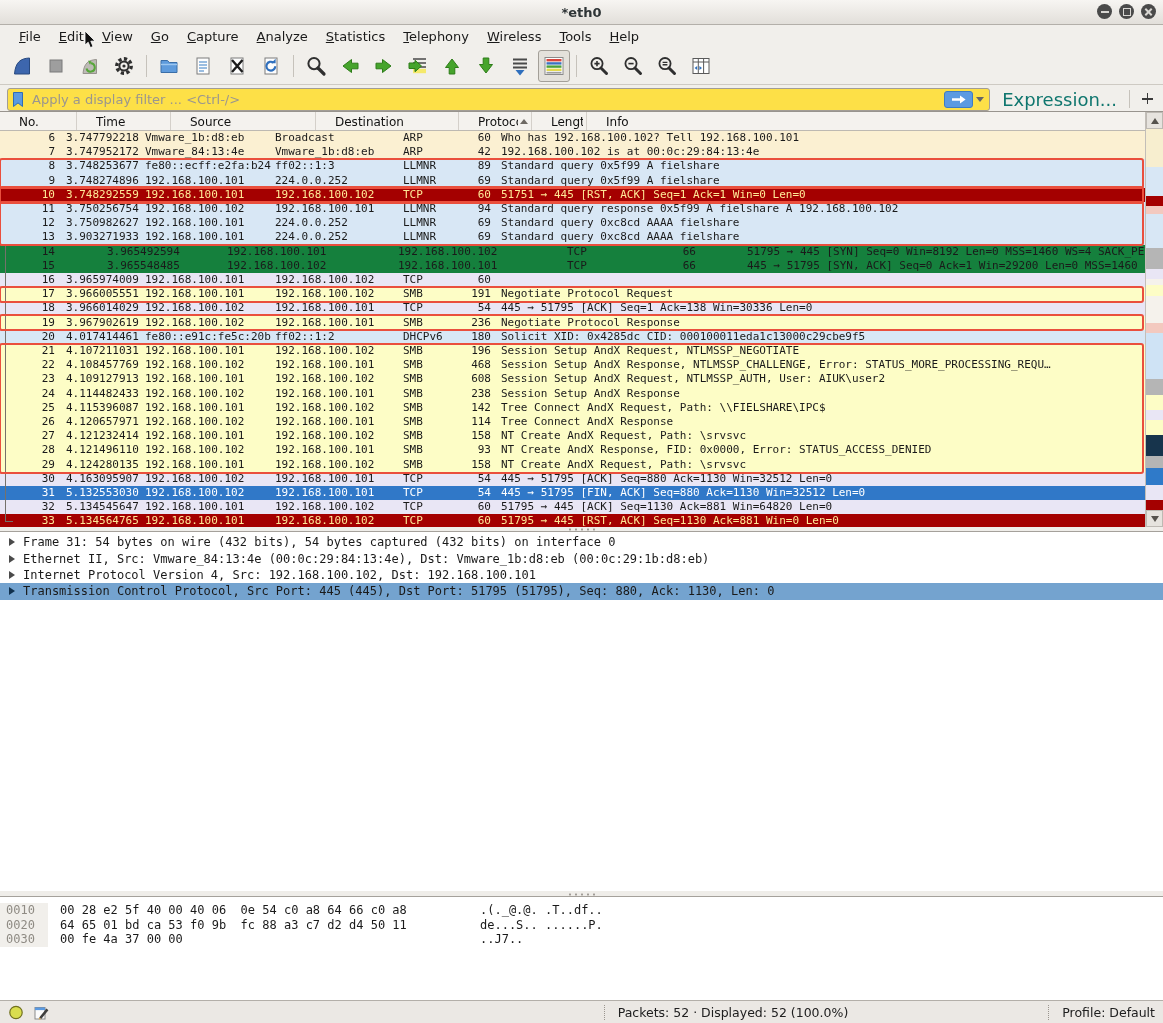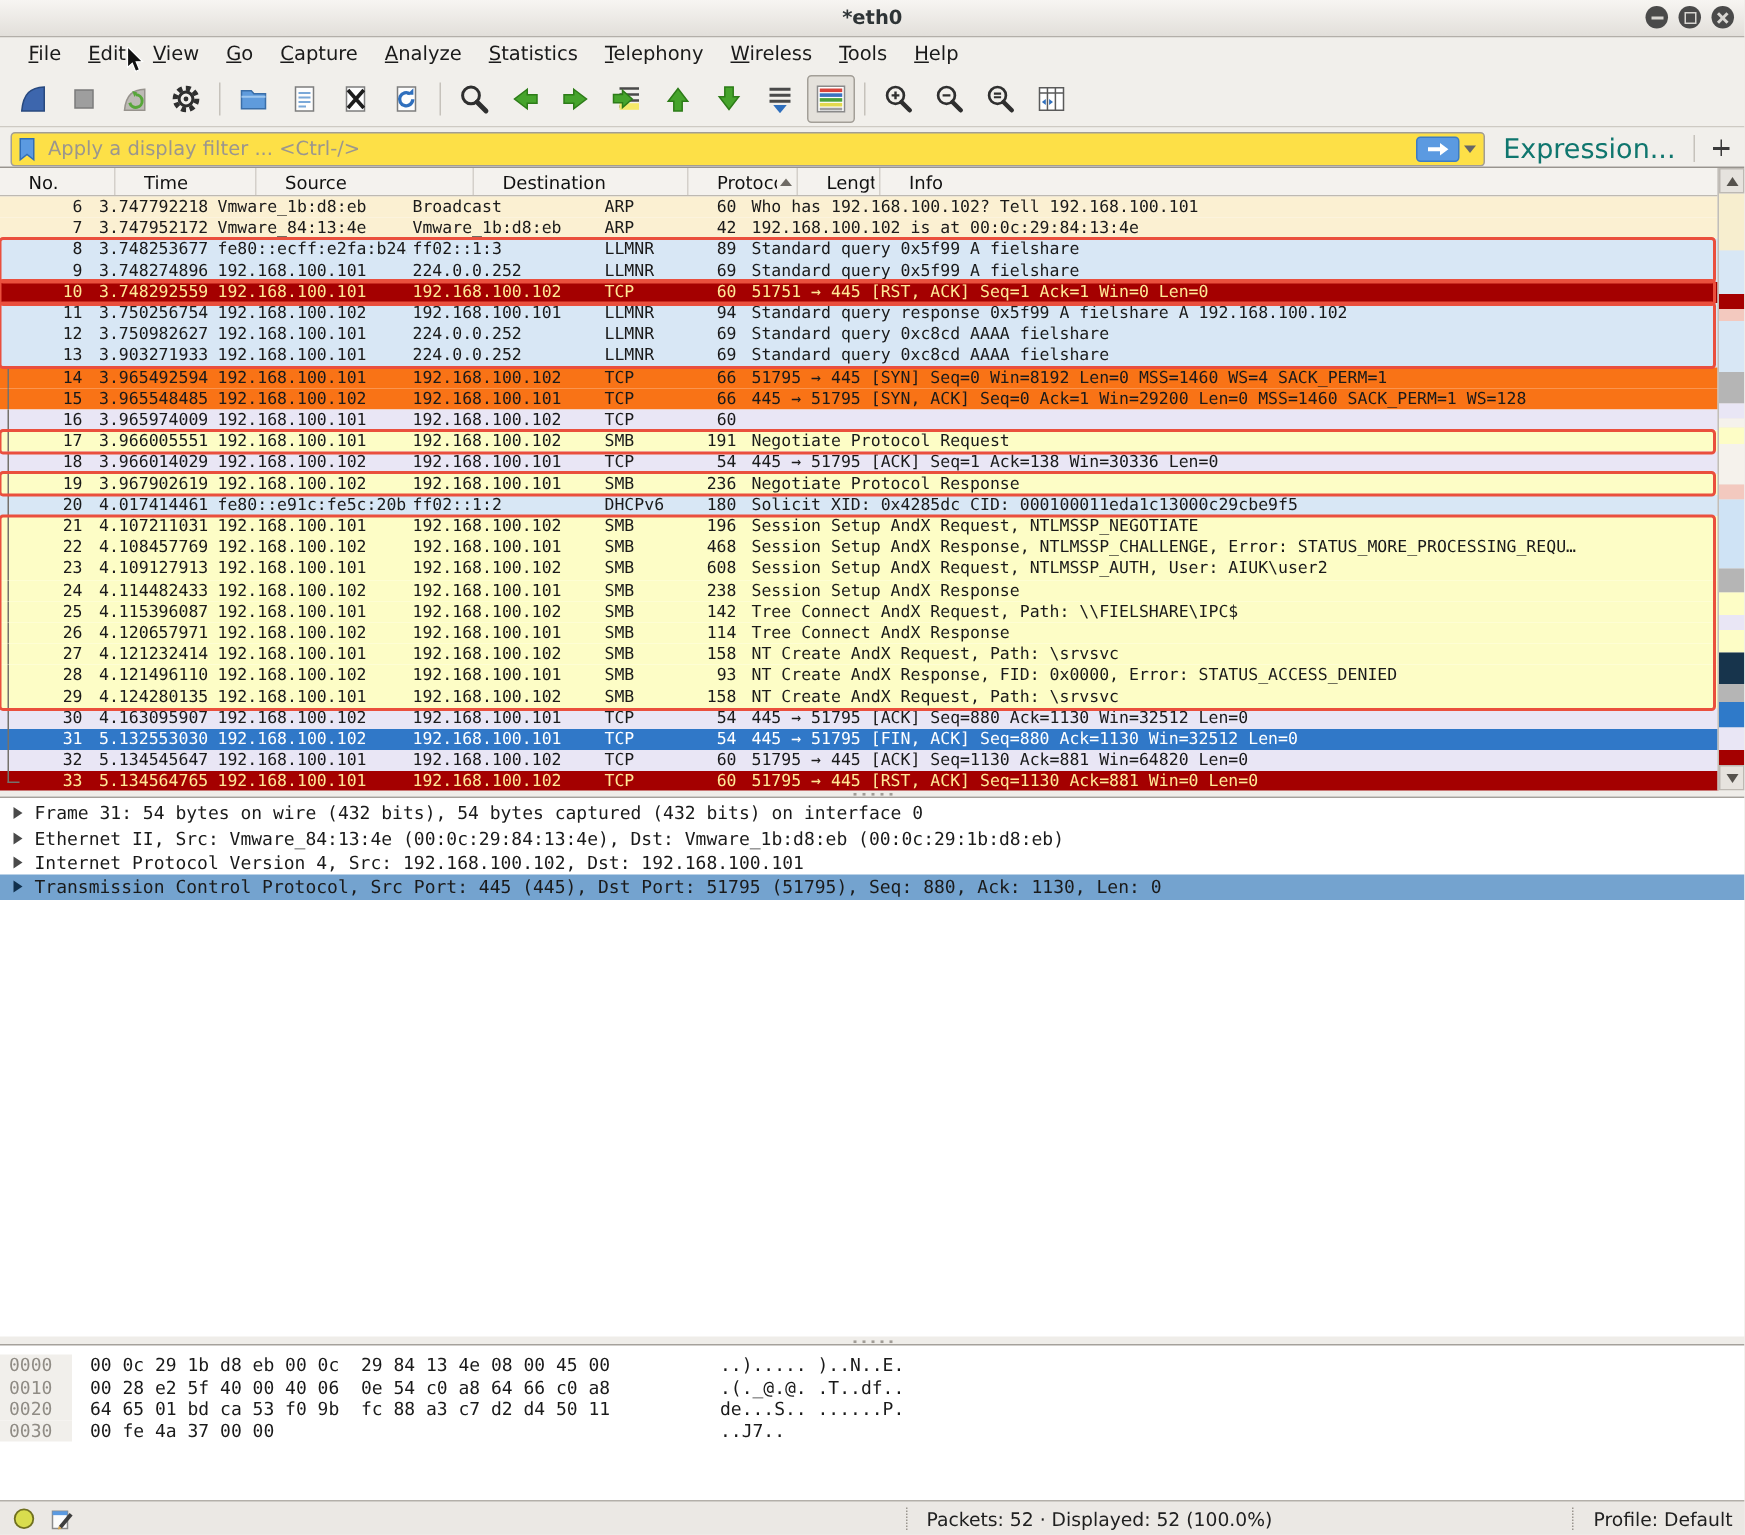--- a/index.html
+++ b/index.html
@@ -43,21 +43,21 @@
   .plist{border-top:1px solid #98948e;}
   .plist-header{display:flex;height:18px;background:#f4f2ee;border-bottom:1px solid #bdb9b2;font-size:12px;color:#111;width:1146px;}
   .ph-cell{border-right:1px solid #d4d0ca;padding:1px 3px 0 4px;overflow:hidden;white-space:nowrap;display:flex;align-items:center;box-sizing:border-box;flex-shrink:0;margin-left:15px;}
   .sort-arrow{width:0;height:0;border-left:4px solid transparent;border-right:4px solid transparent;border-bottom:5px solid #6e6a64;margin-left:2px;flex-shrink:0;}
   .rows{position:relative;width:1146px;font-family:"DejaVu Sans Mono","Liberation Mono",monospace;font-size:11px;}
   .prow{display:flex;height:14.214px;line-height:14.3px;white-space:nowrap;position:relative;}
   .pc{overflow:hidden;padding:0 3px 0 4px;box-sizing:border-box;flex-shrink:0;}
   .pc-no{width:62px;text-align:right;padding-right:7px;}
   .pc-time{width:79px;} .pc-src{width:130px;} .pc-dst{width:128px;} .pc-proto{width:58px;}
   .pc-len{width:40px;text-align:right;padding-right:6px;} .pc-info{flex:1;}
-  .c-cream{background:#fbf0d2;} .c-blue{background:#d8e7f5;} .c-gray{background:#f97316;}
+  .c-cream{background:#fbf0d2;} .c-blue{background:#d8e7f5;} .c-gray{background:#15803d;gap:41px;}
   .c-lav{background:#e9e6f5;} .c-yellow{background:#fdfdc6;}
   .c-red{background:#a40000;color:#ffe997;} .c-sel{background:#3078c8;color:#ffffff;}
   .mark-line::before{content:"";position:absolute;left:5px;top:0;bottom:0;width:1px;background:#75716b;}
   .mark-end::before{content:"";position:absolute;left:5px;top:0;width:7px;height:7px;border-left:1px solid #75716b;border-bottom:1px solid #75716b;}
   .hl-box{position:absolute;left:-1px;width:1145px;border:2px solid #ea4f3d;border-radius:3px;box-sizing:border-box;pointer-events:none;z-index:5;}
   
   .vscroll{position:absolute;top:112px;right:0;width:17px;height:415px;background:#eae7e3;border-left:1px solid #c2beb8;display:flex;flex-direction:column;}
   .scroll-arrow{height:15px;background:#e6e3de;border:1px solid #bdb9b3;display:flex;align-items:center;justify-content:center;flex-shrink:0;}
   .tri-up{width:0;height:0;border-left:4px solid transparent;border-right:4px solid transparent;border-bottom:6px solid #55524d;}
   .tri-down{width:0;height:0;border-left:4px solid transparent;border-right:4px solid transparent;border-top:6px solid #55524d;}
@@ -664,21 +664,20 @@
       <span class="expander"></span>
       <span>Transmission Control Protocol, Src Port: 445 (445), Dst Port: 51795 (51795), Seq: 880, Ack: 1130, Len: 0</span>
     </div>
   </div>
 
 <div class="splitter" style="top:892px">
     <span class="dots"></span>
   </div>
 
 <div class="hexpane" id="hexpane">
-    <div class="hexrow"><span class="hx-off">0000</span><span class="hx-bytes">00 0c 29 1b d8 eb 00 0c  29 84 13 4e 08 00 45 00</span><span class="hx-ascii">..)..... )..N..E.</span></div>
     <div class="hexrow"><span class="hx-off">0010</span><span class="hx-bytes">00 28 e2 5f 40 00 40 06  0e 54 c0 a8 64 66 c0 a8</span><span class="hx-ascii">.(._@.@. .T..df..</span></div>
     <div class="hexrow"><span class="hx-off">0020</span><span class="hx-bytes">64 65 01 bd ca 53 f0 9b  fc 88 a3 c7 d2 d4 50 11</span><span class="hx-ascii">de...S.. ......P.</span></div>
     <div class="hexrow"><span class="hx-off">0030</span><span class="hx-bytes">00 fe 4a 37 00 00</span><span class="hx-ascii">..J7..</span></div>
   </div>
 
 <div class="statusbar">
   <div class="sb-icons">
     <span>
       <svg width="16" height="16" viewBox="0 0 16 16">
           <circle cx="8" cy="8.5" r="6.2" fill="#d9dd4e" stroke="#70701f" stroke-width="1.2"></circle>

